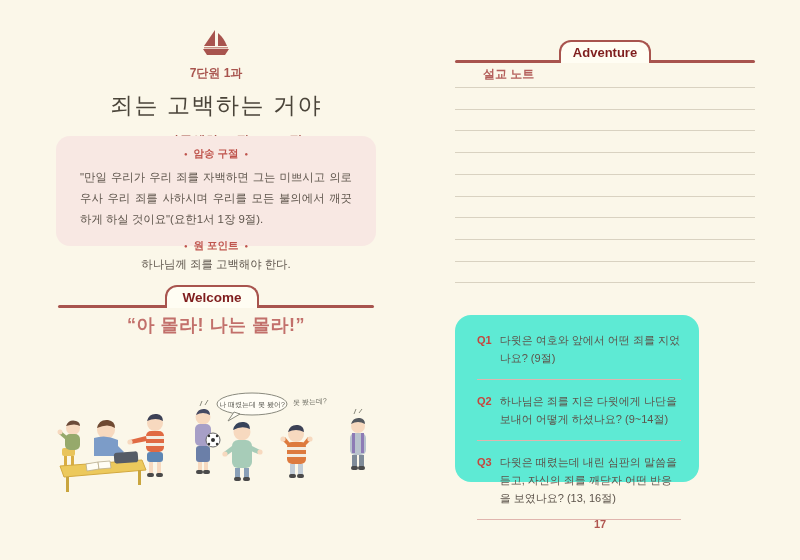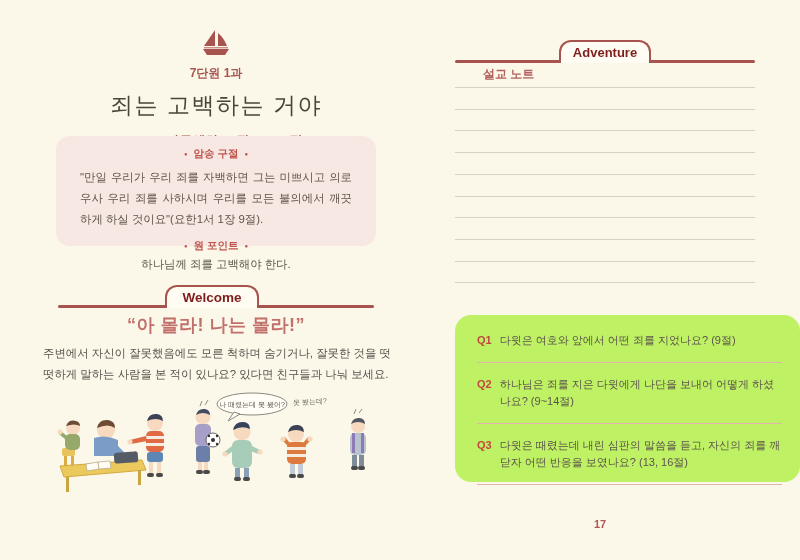--- a/index.html
+++ b/index.html
@@ -53,22 +53,22 @@
   .pagenum { position:absolute; bottom:30px; left:0; right:0; text-align:center;
     font-size:11px; font-weight:bold; color:#b0554f; }
 
   
   .adv-line { left:55px; top:60px; width:300px; }
   .adv-badge { left:159px; top:40px; width:92px; height:23px; font-size:13px; }
   .notes-label { position:absolute; left:55px; top:66px; font-size:12px; font-weight:bold; color:#b4605c;margin-left:28px; }
   .ruled-line { position:absolute; left:55px; width:300px; height:1px; background:#d9d2c1; }
 
   .qbox {
-    position:absolute; left:55px; top:315px; width:345px; height:167px;
-    background:#bef264; border-radius:16px; box-sizing:border-box;
+    position:absolute; left:55px; top:315px; width:244px; height:167px;
+    background:#5eead4; border-radius:16px; box-sizing:border-box;
     padding:17px 16px 0 22px;
   }
   .q-item { display:flex; gap:8px; font-size:11px; color:#5d544b; line-height:1.6; }
   .q-label { font-weight:bold; color:#c4473f; flex:none; }
   .q-answer-line { height:1px; background:#e0b5ae; margin:12px 2px 13px 0; }
 </style>
 </head>
 <body>
 
 <div class="page page-left">
@@ -103,21 +103,20 @@
       <span>원 포인트</span>
       <span class="deco-dot">●</span>
     </div>
     <div class="point-text">하나님께 죄를 고백해야 한다.</div>
   </div>
 
   <div class="section-line welcome-line"></div>
   <div class="section-badge welcome-badge">Welcome</div>
 
   <div class="welcome-quote">“아 몰라! 나는 몰라!”</div>
-  <div class="welcome-prompt">주변에서 자신이 잘못했음에도 모른 척하며 숨기거나, 잘못한 것을 떳떳하게 말하는 사람을 본 적이 있나요? 있다면 친구들과 나눠 보세요.</div>
 
   <svg class="illustration" viewBox="0 0 348 112">
 
     <g>
 
       <rect x="20" y="58" width="13" height="8" rx="2" fill="#e9c45c"></rect>
       <rect x="22" y="66" width="3" height="16" fill="#d8ad44"></rect>
       <rect x="29" y="66" width="3" height="14" fill="#d8ad44"></rect>
 
       <circle cx="31" cy="38" r="7" fill="#f7d9bf"></circle>

